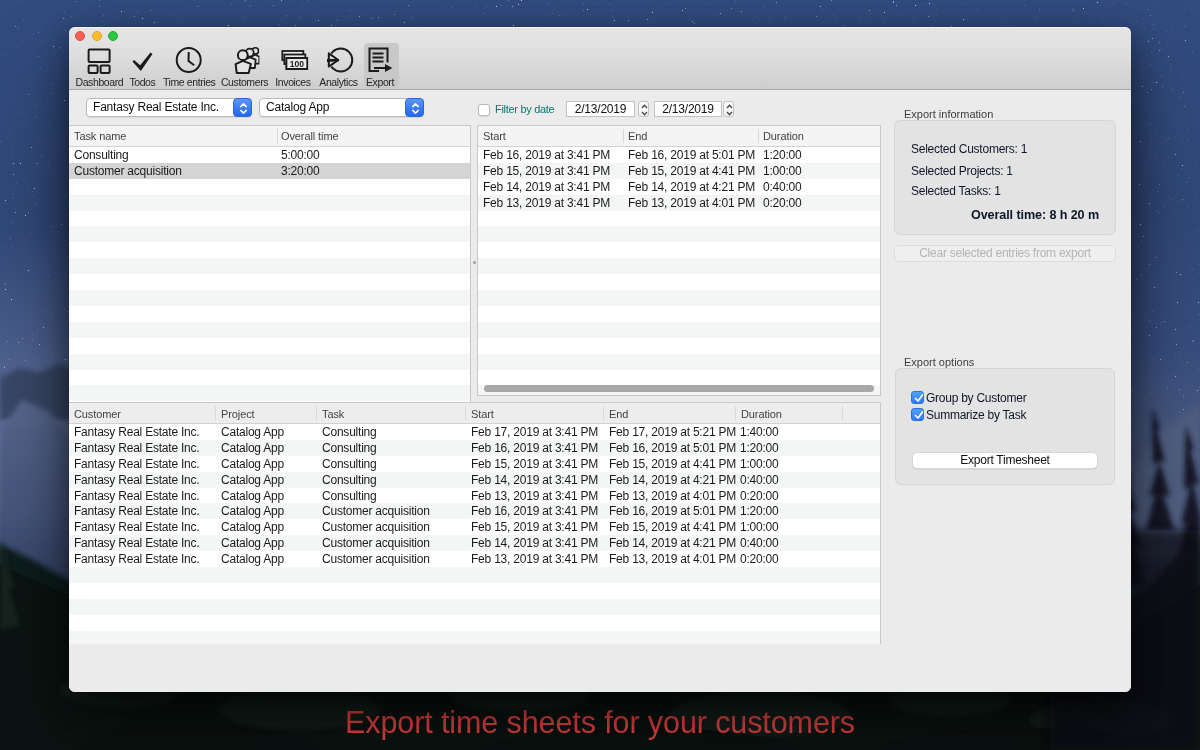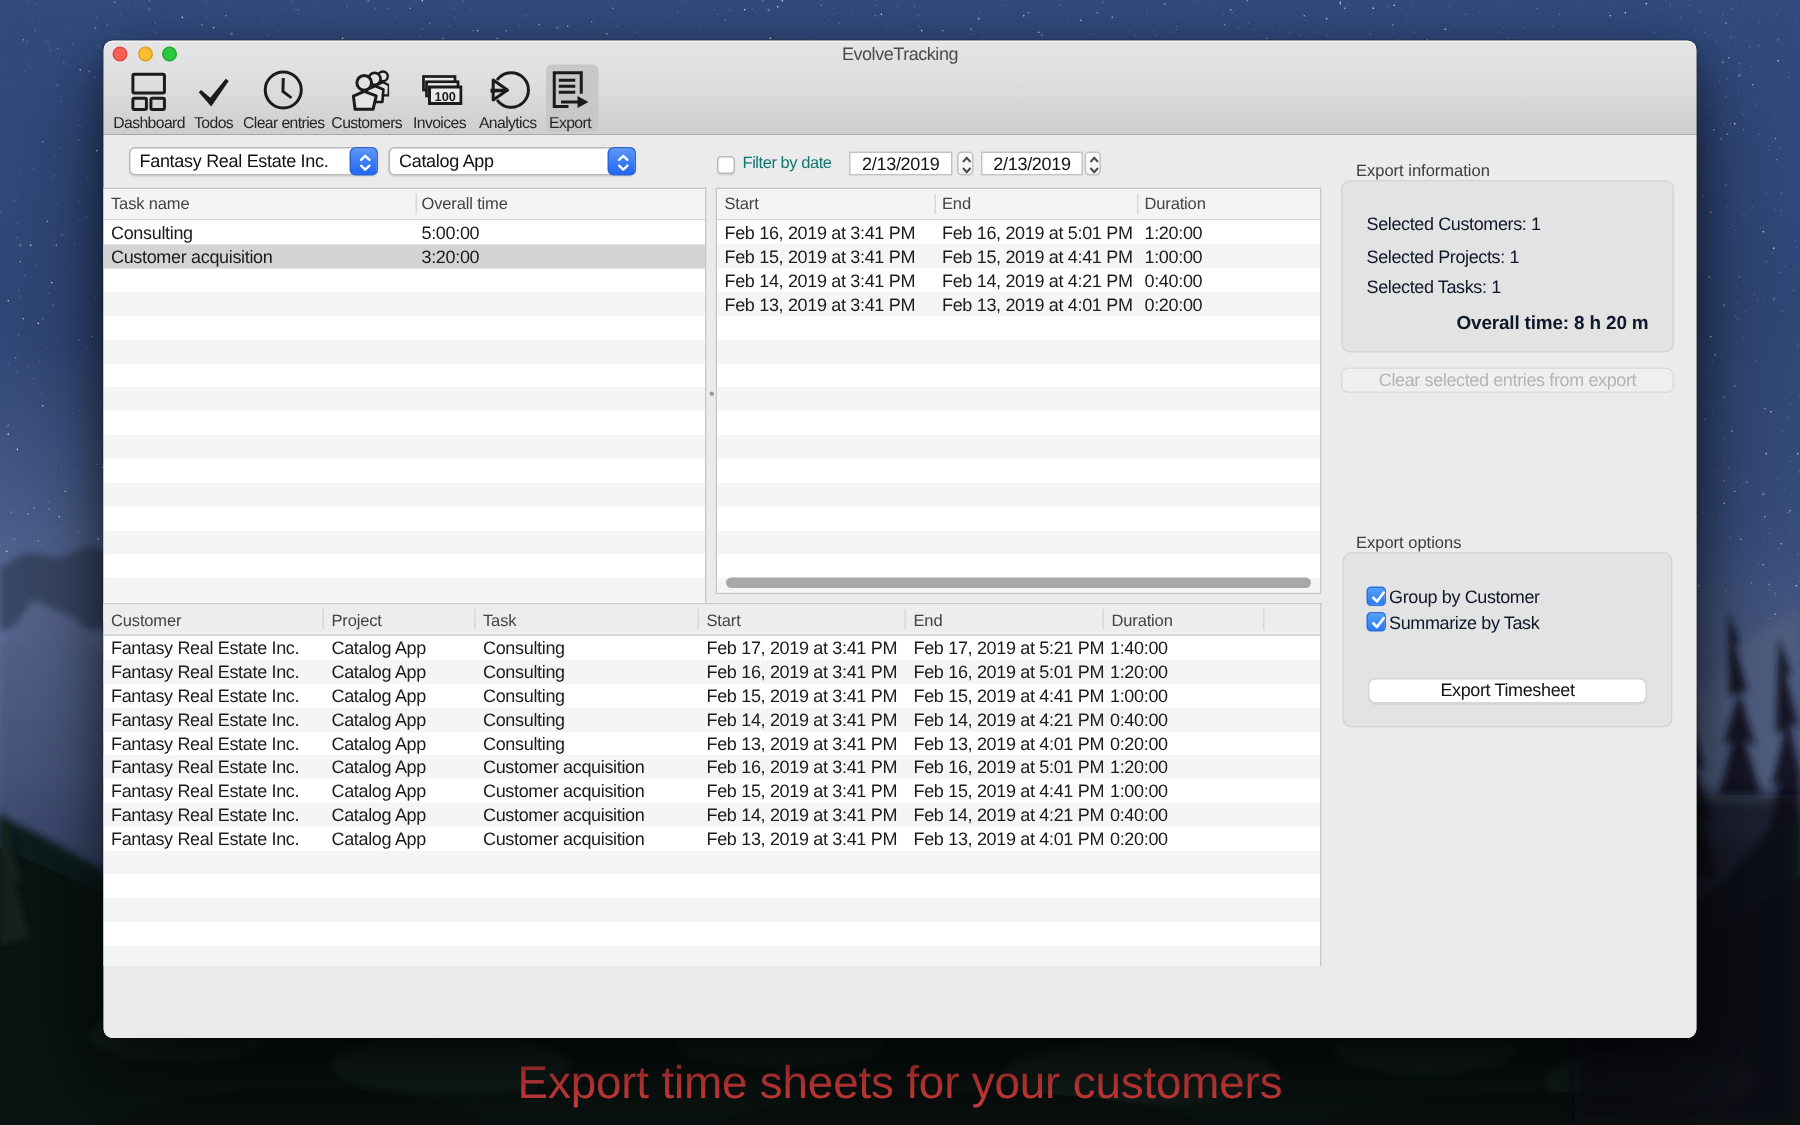--- a/index.html
+++ b/index.html
@@ -118,21 +118,20 @@
   <path d="M0,540 L10,560 L5,558 L16,590 L9,587 L20,625 L0,630 Z" fill="#13201c" filter="url(#soft)"></path>
 </svg>
 <div class="caption">Export time sheets for your customers</div>
 
 <div id="win">
   <div id="contentbg"></div>
   <div id="titlebar">
     <div class="tl" style="left:6px;background:#f95f57;border:0.5px solid #dd4b43;"></div>
     <div class="tl" style="left:22.5px;background:#fbbd2f;border:0.5px solid #dfa023;"></div>
     <div class="tl" style="left:39px;background:#2bc840;border:0.5px solid #24a833;"></div>
-    <div id="title">EvolveTracking</div>
     <div id="exportsel"></div>
     <div class="titem" style="left:30.4px;">
         <svg width="28" height="28" viewBox="0 0 28 28">
           <g fill="none" stroke="#1b1b1b" stroke-width="2">
             <rect x="3.5" y="3.5" width="21" height="12.5" rx="1"></rect>
             <rect x="3.5" y="19.5" width="9" height="7.5" rx="1"></rect>
             <rect x="15.5" y="19.5" width="9" height="7.5" rx="1"></rect>
           </g>
         </svg>
         <div class="lbl">Dashboard</div>
@@ -141,21 +140,21 @@
         <svg width="28" height="28" viewBox="0 0 28 28">
           <path d="M4.5,15.5 L6,14 L12.2,19.2 L22.5,6.5 L24.5,8 L12.8,25 Z" fill="#1b1b1b"></path>
         </svg>
         <div class="lbl">Todos</div>
       </div>
     <div class="titem" style="left:120.2px;">
         <svg width="28" height="28" viewBox="0 0 28 28">
           <circle cx="14" cy="14" r="12" fill="none" stroke="#1b1b1b" stroke-width="2"></circle>
           <path d="M13,6 L15,6 L14.8,14.5 L20,18.5 L19,20 L12.8,15.5 Z" fill="#1b1b1b"></path>
         </svg>
-        <div class="lbl">Clear entries</div>
+        <div class="lbl">Time entries</div>
       </div>
     <div class="titem" style="left:175.5px;">
         <svg width="30" height="28" viewBox="0 0 30 28">
           <g stroke="#1b1b1b" fill="#e3e3e3" stroke-linejoin="round">
 <circle cx="25.9" cy="4.9" r="3.2" stroke-width="1.6"></circle>
 <path d="M26,8.8 L21.6,10.8 L22.6,17.6 L29.6,17.6 L29.9,10.8 Z" stroke-width="1.6"></path>
 <circle cx="20.3" cy="6.6" r="4" stroke-width="1.8"></circle>
 <path d="M20.8,11.3 L14.9,13.9 L16.1,22 L25.5,22 L26.2,13.6 Z" stroke-width="1.8"></path>
 <circle cx="13.4" cy="9.2" r="4.9" stroke-width="2"></circle>
 <path d="M13.4,14.9 L6.2,18.1 L7.3,26.9 L19.3,26.9 L21.4,17.9 Z" stroke-width="2"></path>

